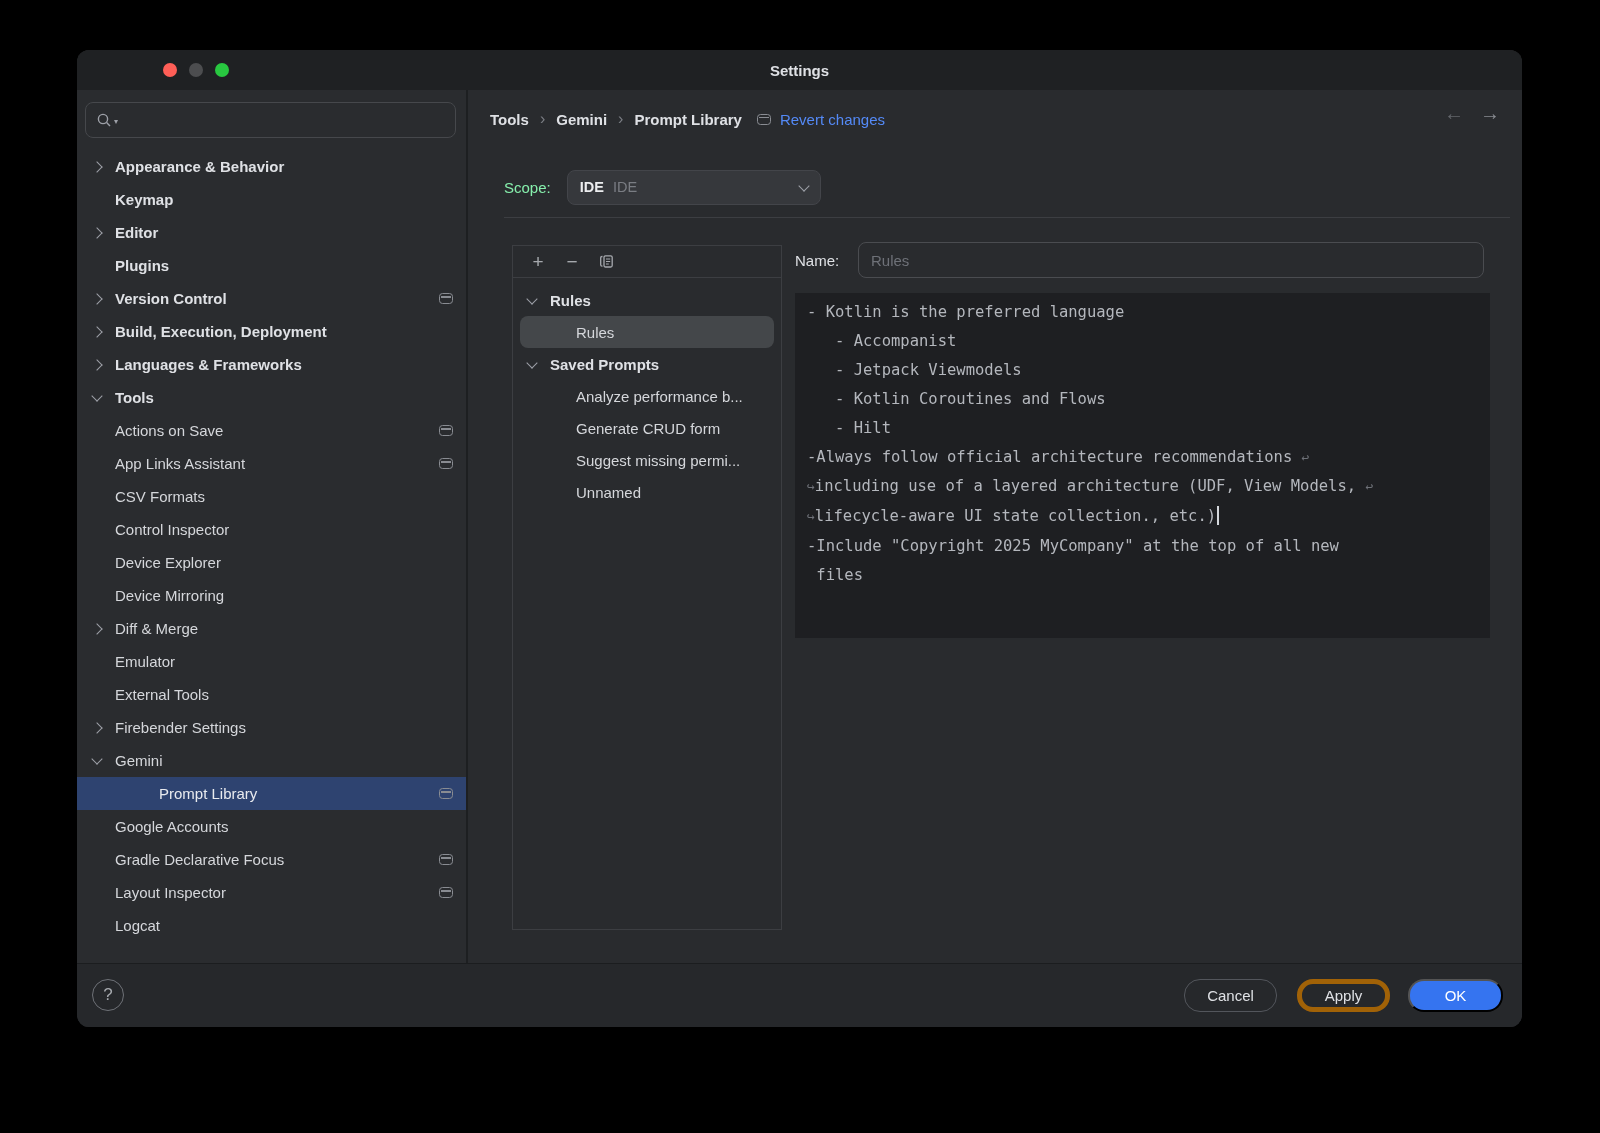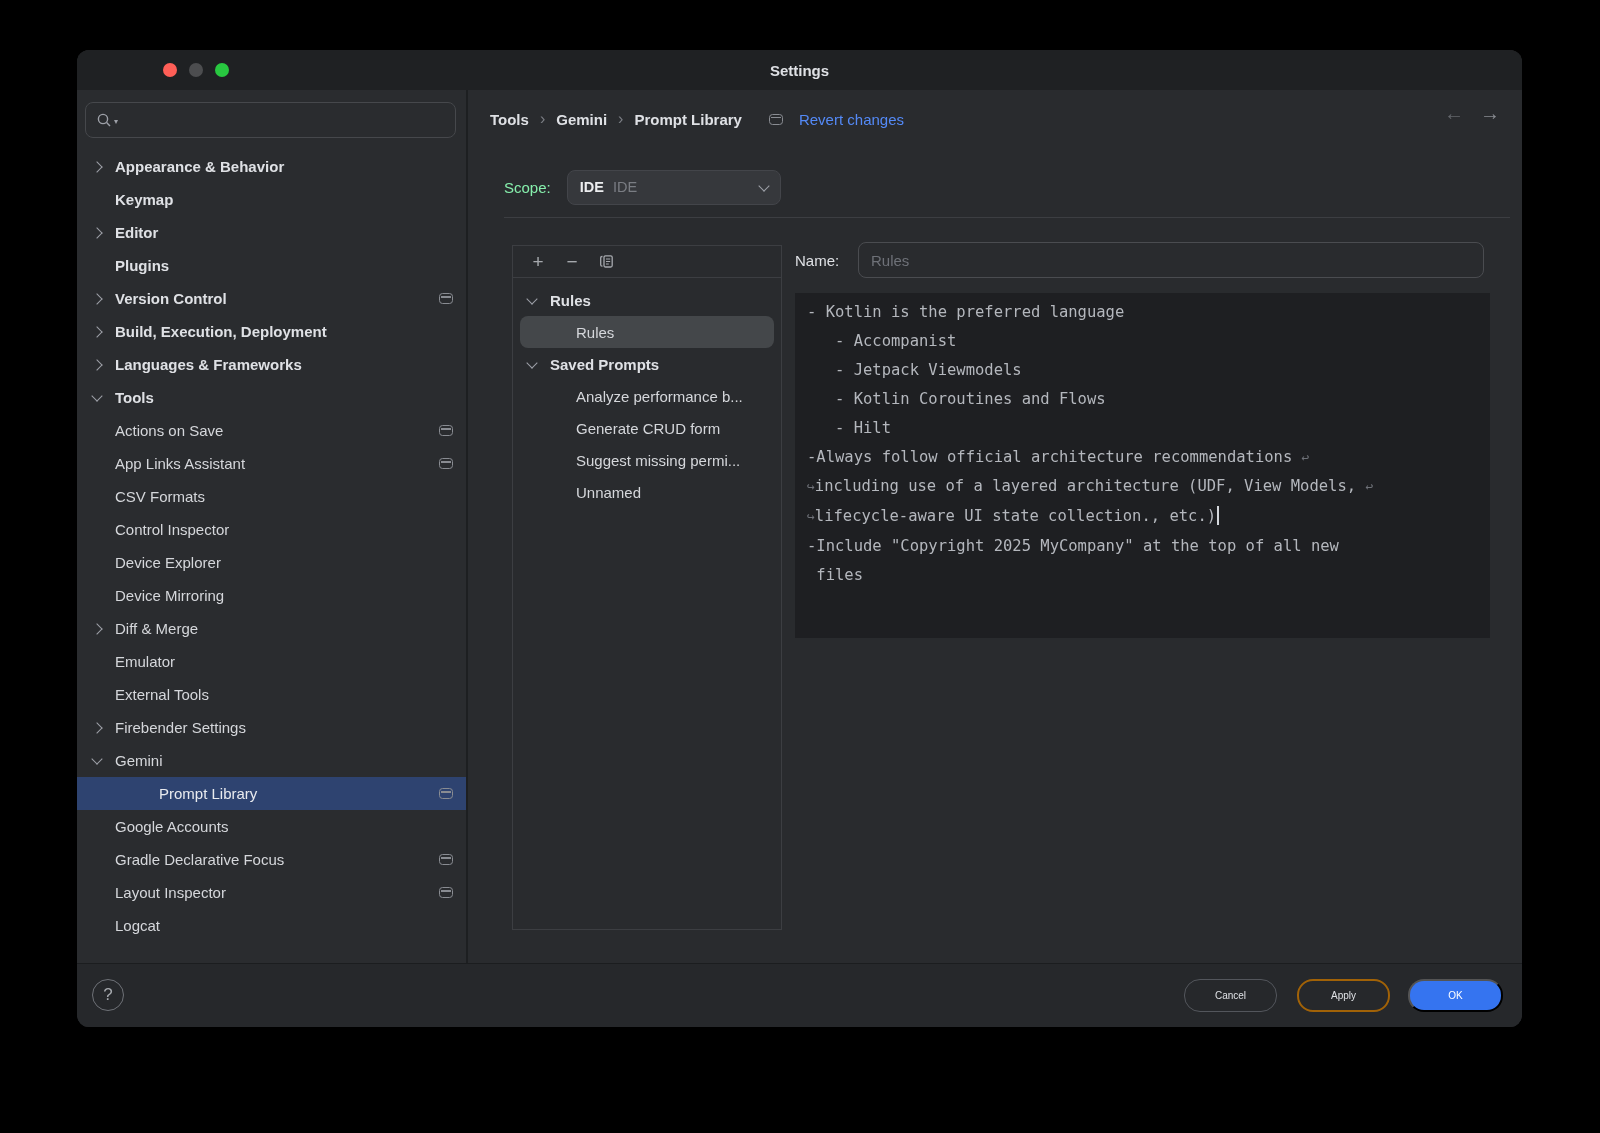--- a/index.html
+++ b/index.html
@@ -33,29 +33,29 @@
   .nav-row.selected{background:#2E4370;}
   .nav-row.selected .nav-label{color:#E9EBEF;}
   .win-icon{flex:0 0 14px;width:14px;height:11px;border:1.5px solid #898C92;border-radius:3.5px;
             position:relative;display:inline-block;box-sizing:border-box;}
   .win-icon::before{content:"";position:absolute;left:1px;right:1px;top:2px;height:1.5px;background:#898C92;}
   
   .main{position:absolute;top:40px;left:393px;right:0;bottom:63px;background:#292B2E;}
   .crumbs{position:absolute;left:20px;top:14px;height:30px;display:flex;align-items:center;gap:11px;}
   .crumb{font-weight:600;font-size:15px;color:#DFE1E5;}
   .crumb-sep{color:#7A7D83;font-size:16px;font-weight:400;}
-  .revert-wrap{display:flex;align-items:center;gap:16px;margin-left:16px;}
+  .revert-wrap{display:flex;align-items:center;gap:9px;margin-left:4px;}
   .revert{color:#548AF7;font-size:15px;cursor:pointer;}
   .nav-arrows{position:absolute;right:22px;top:13px;display:flex;gap:16px;align-items:center;}
   .arrow{font-size:20px;line-height:1;}
   .arrow.back{color:#63666B;}
   .arrow.fwd{color:#8A8D93;}
   .scope-row{position:absolute;left:34px;top:79px;height:36px;display:flex;align-items:center;gap:16px;}
   .scope-label{color:#86efac;font-size:15px;}
-  .scope-select{width:214px;height:35px;background:#36383C;border:1px solid #43454A;border-radius:8px;
+  .scope-select{width:254px;height:35px;background:#36383C;border:1px solid #43454A;border-radius:8px;
                 display:flex;align-items:center;padding:0 12px;gap:9px;box-sizing:border-box;}
   .scope-value{color:#ECEDEF;font-weight:700;font-size:14.5px;}
   .scope-secondary{color:#7A7D83;font-size:14.5px;flex:1;}
   .hsep{position:absolute;left:34px;right:12px;top:127px;height:1px;background:#3C3E42;}
   
   .list-panel{position:absolute;left:42px;top:155px;width:270px;height:685px;border:1px solid #3C3E42;box-sizing:border-box;}
   .lp-toolbar{height:31px;border-bottom:1px solid #3C3E42;display:flex;align-items:center;padding:0 8px;}
   .tb-btn{width:34px;height:26px;display:flex;align-items:center;justify-content:center;color:#A6A9AE;
           font-size:19px;line-height:1;}
   .lp-tree{padding-top:6px;}
@@ -74,24 +74,24 @@
           padding:5px 12px;box-sizing:border-box;overflow:hidden;cursor:text;}
   .code-line{font-family:"DejaVu Sans Mono",monospace;font-size:15.5px;line-height:28.9px;
              color:#B4B7BD;white-space:pre;}
   .wrap-glyph{color:#6E7178;font-size:13px;}
   .caret{display:inline-block;width:2px;height:19px;background:#D4D7DC;vertical-align:text-bottom;margin-left:1px;}
   
   .footer{position:absolute;left:0;right:0;bottom:0;height:63px;background:#26282B;border-top:1px solid #1B1D1F;}
   .help-btn{position:absolute;left:15px;top:15px;width:32px;height:32px;border:1.5px solid #6E7177;
             border-radius:50%;color:#A6A9AE;display:flex;align-items:center;justify-content:center;
             font-size:17px;box-sizing:border-box;}
-  .btn{position:absolute;top:15px;height:33px;border-radius:16px;font-size:10px;display:flex;
+  .btn{position:absolute;top:15px;height:33px;border-radius:16px;font-size:15px;display:flex;
        align-items:center;justify-content:center;box-sizing:border-box;background:transparent;}
   .btn.cancel{right:245px;width:93px;border:1px solid #53565C;color:#DFE1E5;}
-  .btn.apply{right:132px;width:93px;border:2px solid #a16207;color:#DFE1E5;}
+  .btn.apply{right:132px;width:93px;border:5px solid #a16207;color:#DFE1E5;}
   .btn.ok{right:19px;width:95px;background:#3574F0;color:#FFFFFF;}
 </style>
 </head>
 <body>
 
 <div class="stage">
   <div class="window">
 
     <div class="titlebar">
       <span class="dot red" style="background: rgb(255, 95, 87);"></span>

